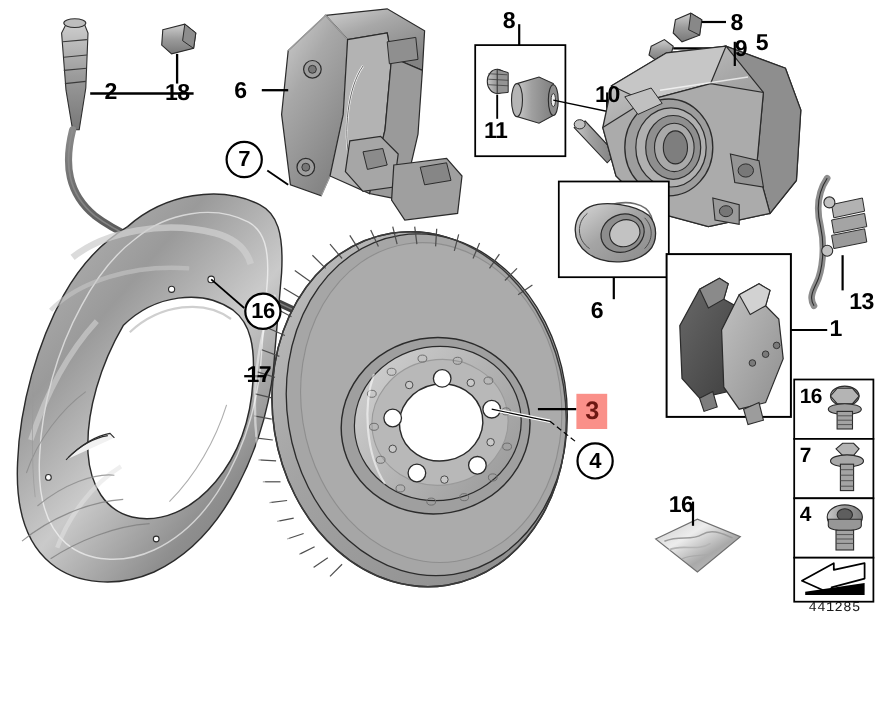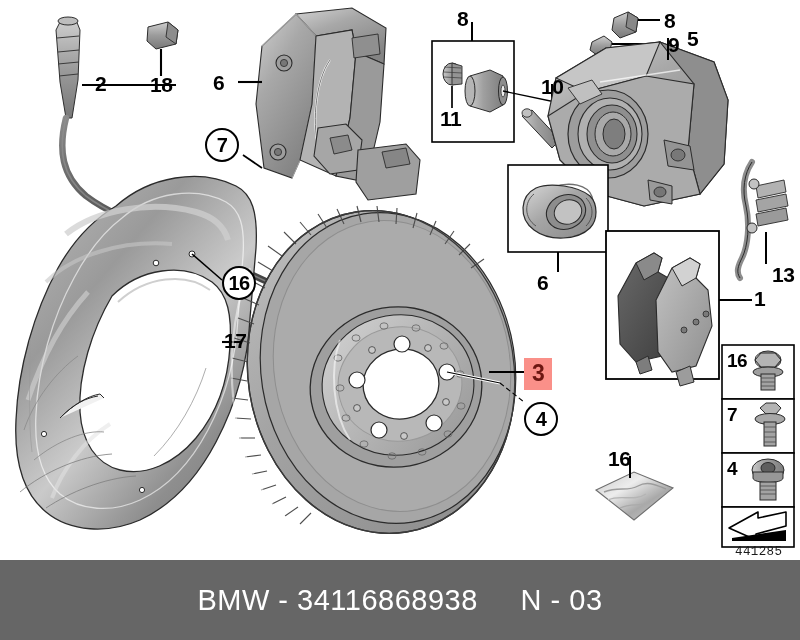--- a/index.html
+++ b/index.html
@@ -509,17 +509,14 @@
   <div class="lbl-circle" style="left:524px; top:402px;">4</div>
 
   <div class="lbl" style="left:608px; top:448px;">16</div>
 
   <div class="tbl-num" style="left:727px; top:350px;">16</div>
   <div class="tbl-num" style="left:727px; top:404px;">7</div>
   <div class="tbl-num" style="left:727px; top:458px;">4</div>
 
   <div class="drawno" style="left:735px; top:545px;">441285</div>
 
-  <div id="footer">
-    <span id="footer-text">BMW - 34116868938     N - 03</span>
-  </div>
 
 </div>
 
 </body></html>

